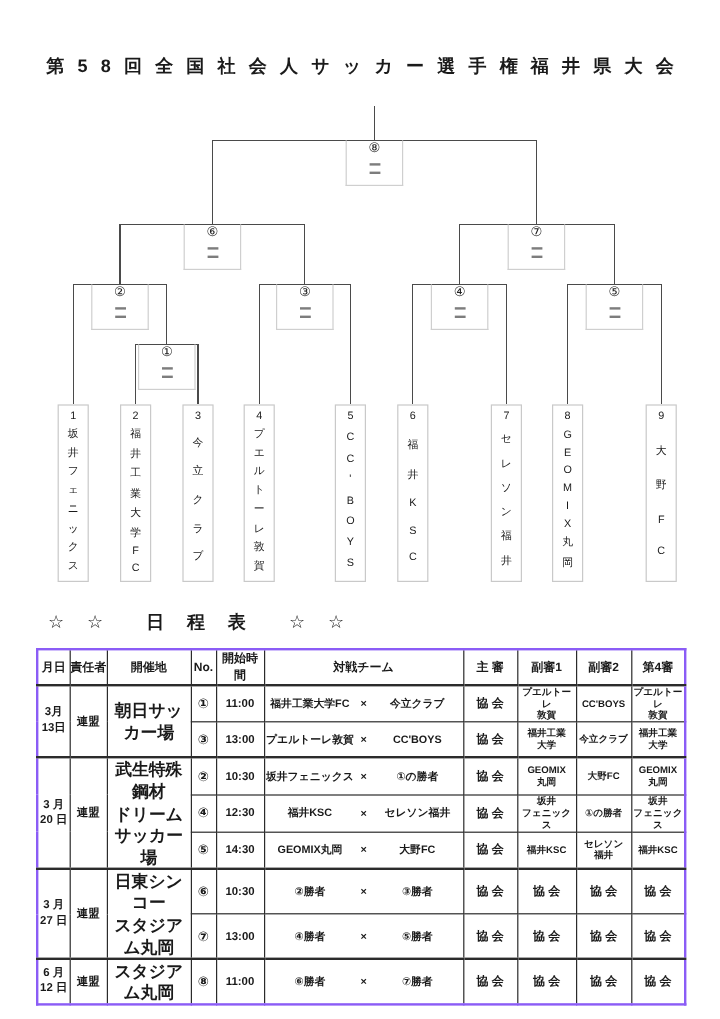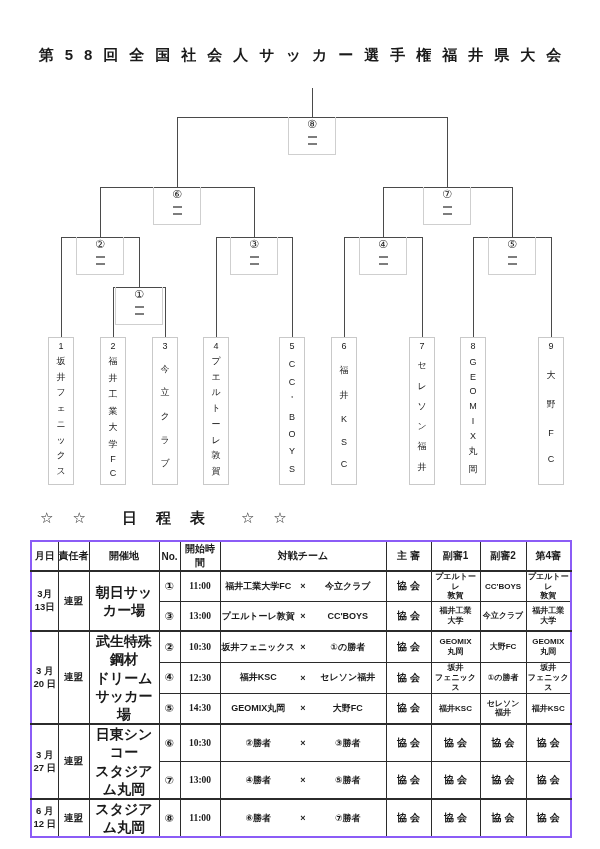--- a/index.html
+++ b/index.html
@@ -45,21 +45,21 @@
     border:1px solid #2b2b2b;padding:0;text-align:center;vertical-align:middle;
     font-weight:bold;overflow:hidden;
   }
   .schedule th{font-size:10px;height:19px;border-bottom:2px solid #2b2b2b;}
   .schedule tr.data{height:30px;}
   .schedule tr.group-start td{border-top:2px solid #2b2b2b;}
   .date-cell{font-size:9.5px;white-space:pre-line;line-height:1.35;}
   .manager-cell{font-size:9.5px;}
   .venue-cell{font-size:14px;white-space:pre-line;line-height:1.3;}
   .no-cell{font-size:11px;font-weight:normal;}
-  .time-cell{font-size:9.5px;font-family:Liberation Serif, serif;}
+  .time-cell{font-size:9.5px;}
   .match-cell{font-size:9px;}
   .vs-wrap{display:flex;align-items:center;width:100%;}
   .vs-wrap .home,.vs-wrap .away{flex:1;text-align:center;}
   .vs-wrap .vs{width:14px;text-align:center;font-size:9px;}
   .referee-cell{font-size:10px;}
   .ref-cell{font-size:8px;line-height:1.2;white-space:pre-line;}
 </style>
 </head>
 <body>
 

